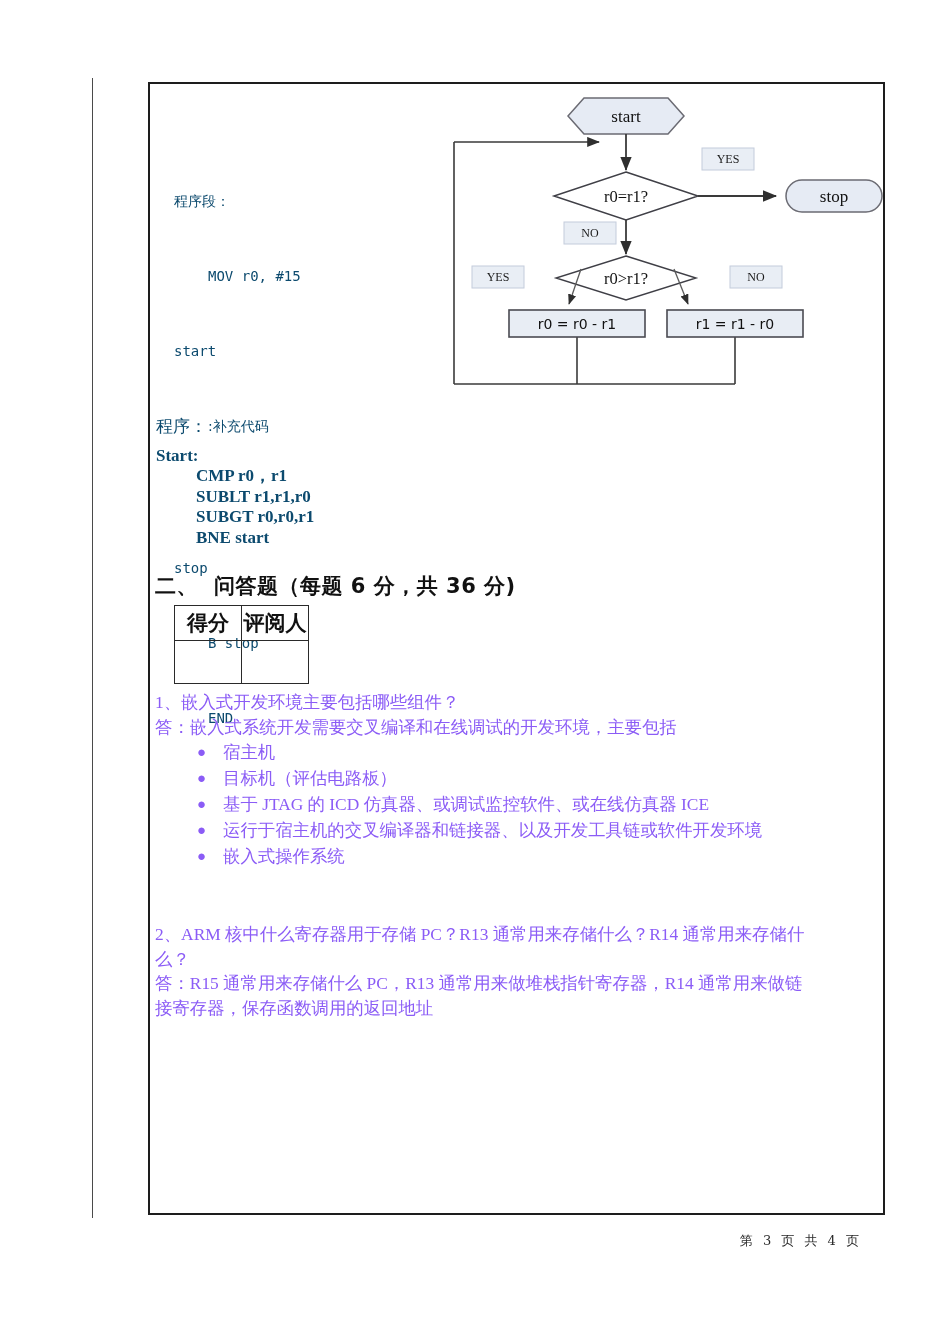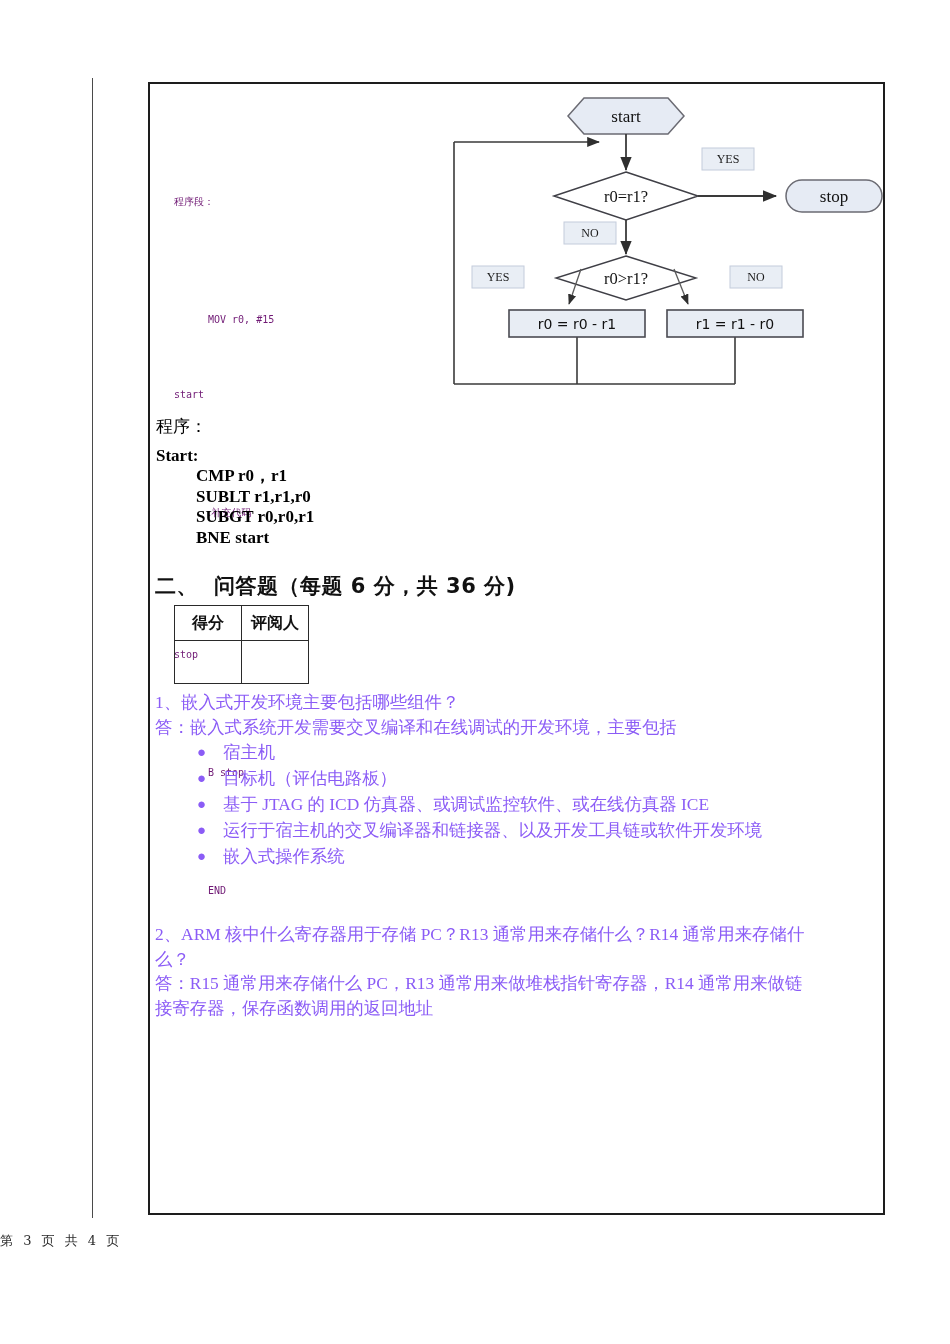--- a/index.html
+++ b/index.html
@@ -35,41 +35,41 @@
     border: 2px solid #1d1d1d;
     box-sizing: border-box;
     background: #fff;
   }
 
   #page-footer {
     position: absolute;
     left: 0;
     top: 1232px;
     width: 862px;
-    text-align: left;
+    text-align: right;
     font-size: 13px;
     letter-spacing: 3px;
     color: #2b2b2b;
     font-family: "DejaVu Serif", "Liberation Serif", serif;
   }
 
   
   #asm-listing {
     position: absolute;
     left: 24px;
     top: 55px;
     width: 300px;
     font-family: "DejaVu Sans Mono", "Liberation Mono", monospace;
-    font-size: 10px;
+    font-size: 14px;
     line-height: 25px;
-    color: #701a75;
+    color: #0c4a6e;
     white-space: pre;
   }
   #asm-listing .ln { display: block; }
-  #asm-listing .ind1 { padding-left: 34px; margin-top: 43px; }
+  #asm-listing .ind1 { padding-left: 34px; }
   #asm-listing .ind0 { padding-left: 0px; }
   #asm-listing .blank { display: block; height: 17px; }
   #asm-listing .cjk { font-family: "DejaVu Sans", "Liberation Sans", sans-serif; }
 
   
   #flowchart {
     position: absolute;
     left: 296px;
     top: 2px;
     width: 440px;
@@ -79,21 +79,21 @@
 
   
   #program-listing {
     position: absolute;
     left: 6px;
     top: 333px;
     width: 420px;
     font-family: "Liberation Serif", "DejaVu Serif", serif;
     font-size: 17px;
     line-height: 20.5px;
-    color: #000000;
+    color: #0c4a6e;
   }
   #program-listing .lbl-cjk { display: block; }
   #program-listing .lbl-bold { display: block; font-weight: bold; margin-top: 8px; }
   #program-listing .code-ln { display: block; padding-left: 40px; font-weight: bold; }
 
   
   #section-heading {
     position: absolute;
     left: 5px;
     top: 488px;
@@ -114,21 +114,21 @@
     border-collapse: collapse;
   }
   #score-table td {
     border: 1.6px solid #2a2a2a;
     width: 66px;
     height: 34px;
     text-align: center;
     vertical-align: middle;
     font-family: "DejaVu Sans", "Liberation Sans", sans-serif;
     font-weight: bold;
-    font-size: 16px;
+    font-size: 21px;
     color: #111;
     padding: 0;
   }
   #score-table td.empty { height: 42px; }
 
   
   #qa-body {
     position: absolute;
     left: 5px;
     top: 606px;

